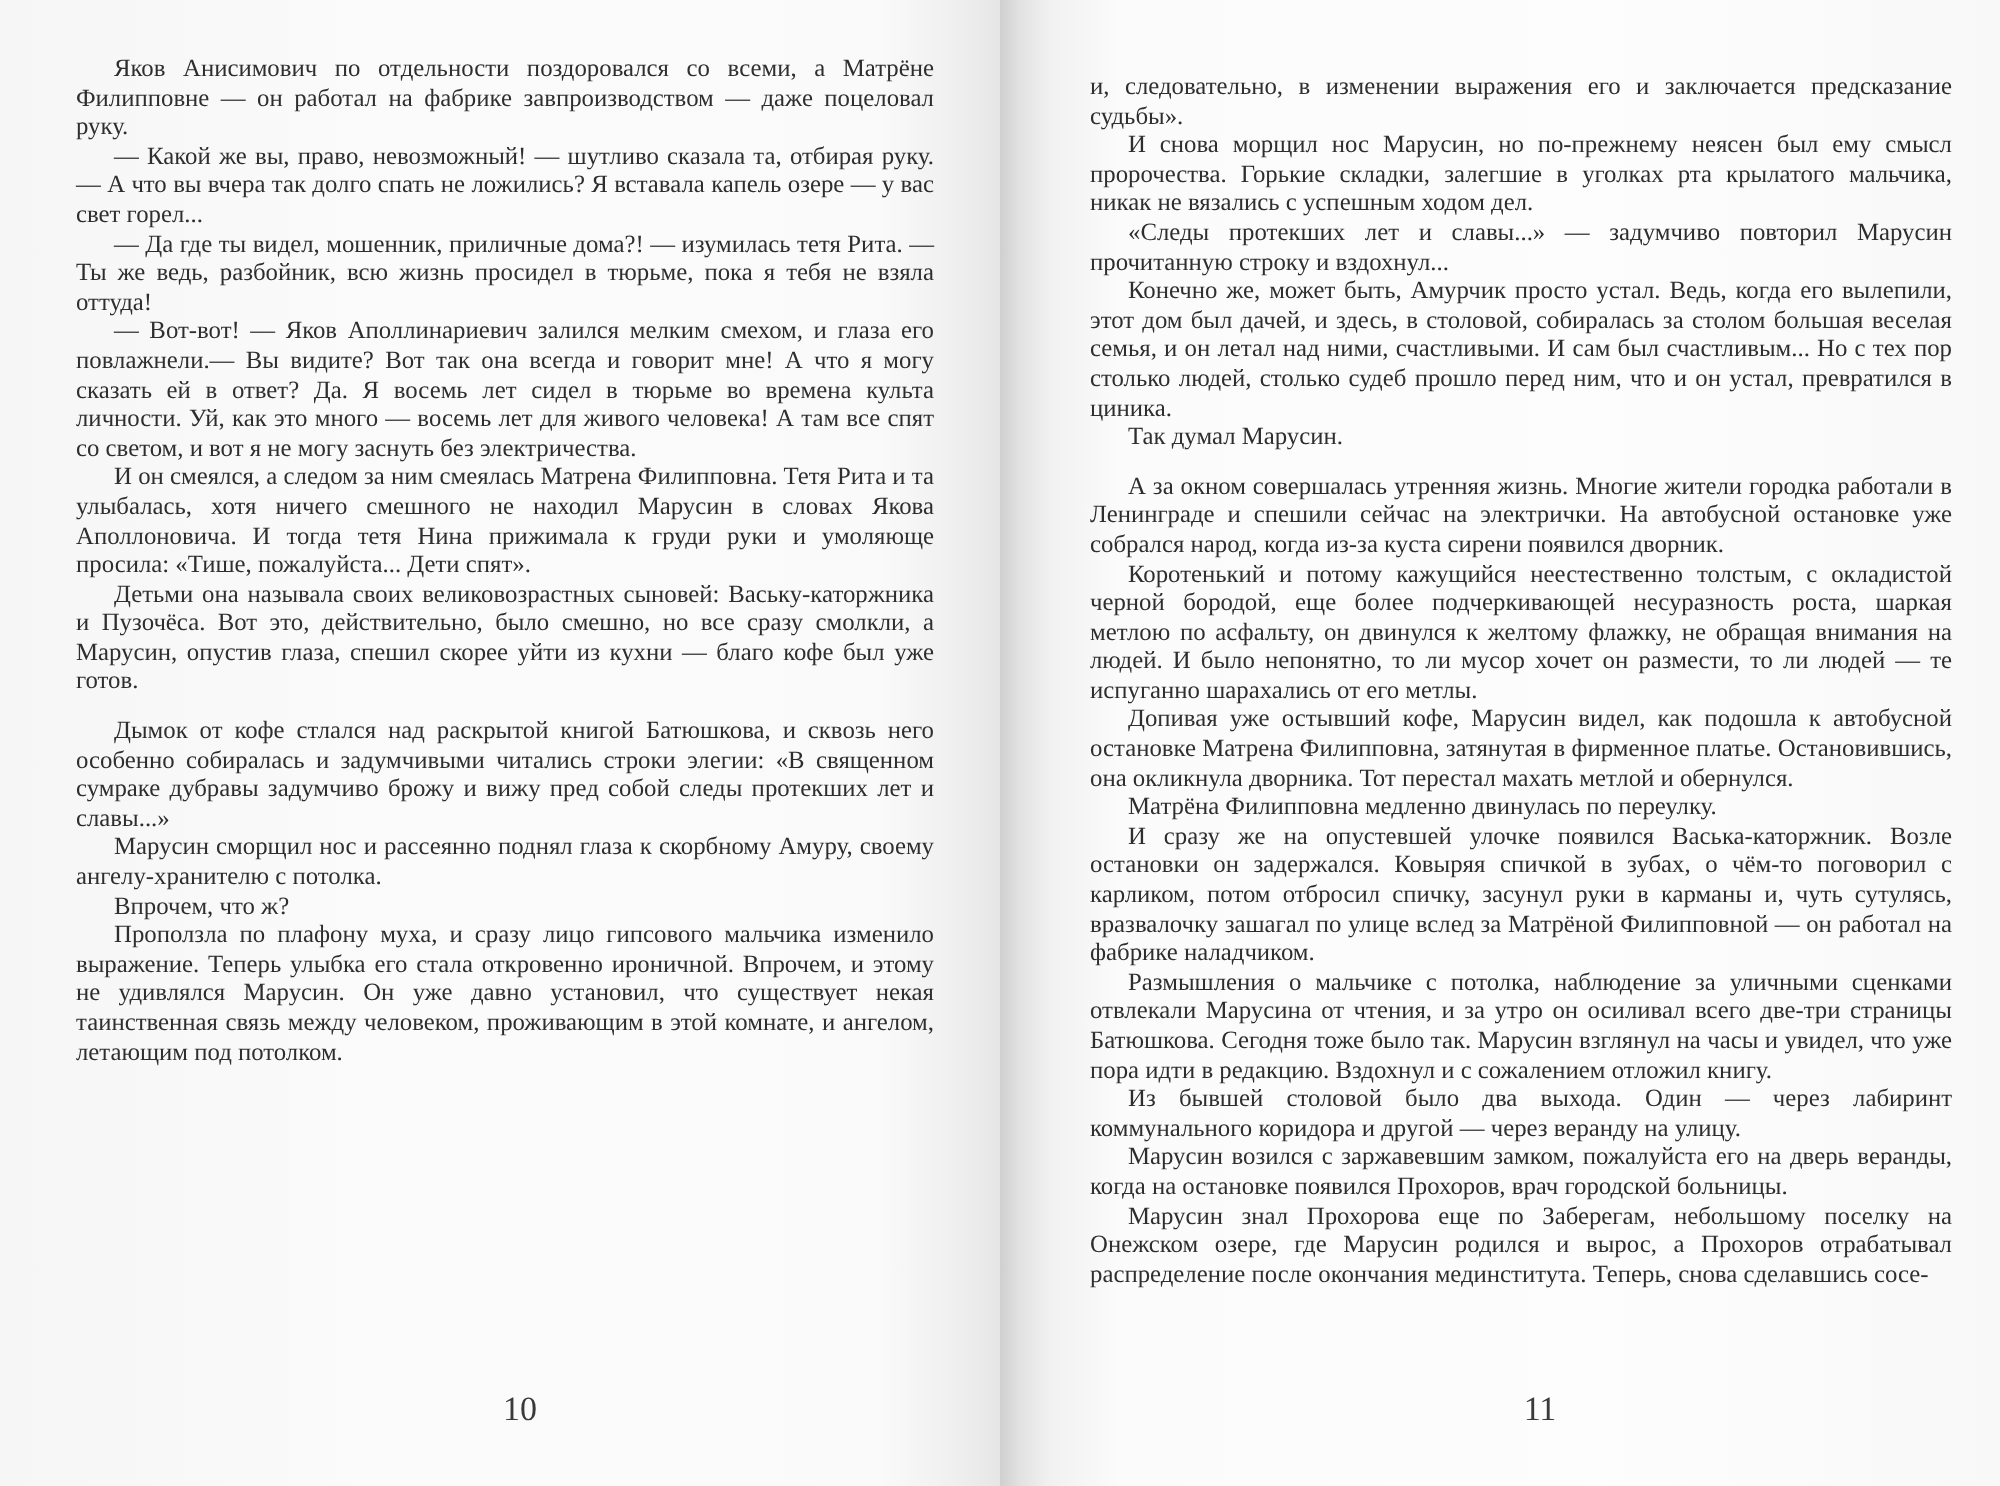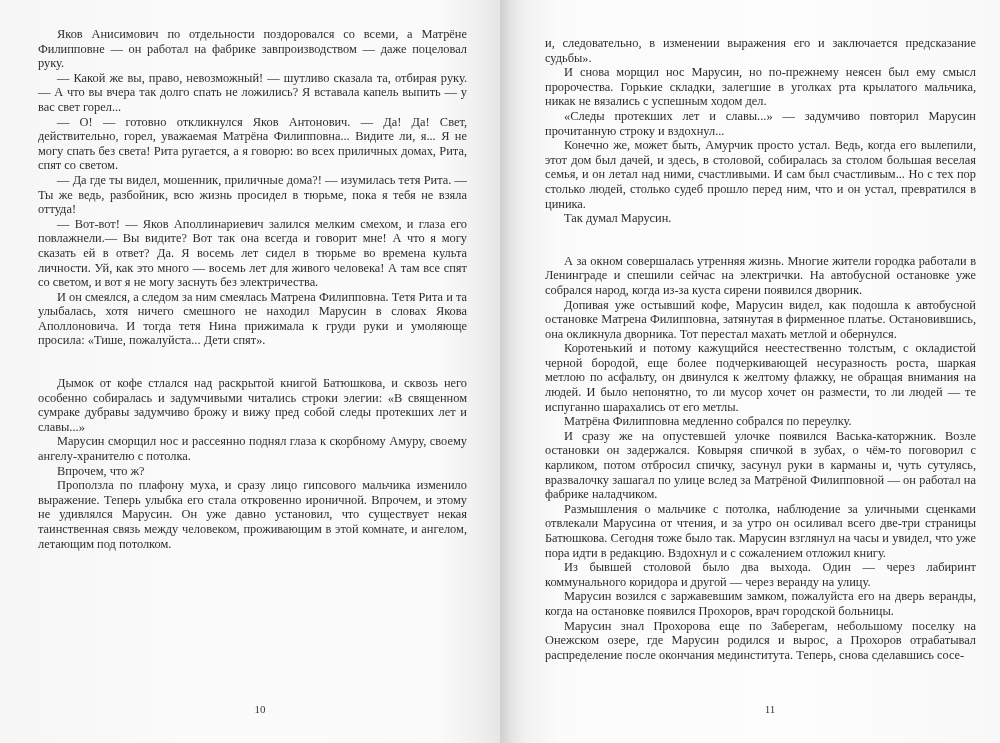--- a/index.html
+++ b/index.html
@@ -19,59 +19,59 @@
   .page.left {
     background: linear-gradient(to right, #f6f6f6 0%, #fbfbfb 40%, #fafafa 88%, #f0f0f0 95%, #e6e6e6 100%);
     padding: 27px 33px 0 38px;
   }
   .page.right {
     background: linear-gradient(to right, #cfcfcf 0%, #e2e2e2 2%, #f1f1f1 5%, #fbfbfb 12%, #fdfdfd 60%, #f8f8f8 100%);
     padding: 36px 24px 3px 45px;
   }
   .text { font-size: 12.4px; line-height: 14.6px; text-align: justify; hyphens: manual; }
   .text p { margin: 0; text-indent: 19px; }
-  .text p.gap { margin-top: 28px; }
+  .text p.gap { margin-top: 10px; }
   .folio {
     position: absolute; bottom: 28px; left: 0; right: 0;
-    text-align: center; font-size: 11px; color: #3a3a3a;
+    text-align: center; font-size: 17px; color: #3a3a3a;
   }
   .page.left .folio { padding-left: 20px; }
   .page.right .folio { padding-left: 40px; }
 </style>
 </head>
 <body>
 
 <div class="spread">
   <div class="page left">
     <div class="text">
       <p>Яков Анисимович по отдельности поздоровался со всеми, а Матрёне Филипповне — он работал на фабрике завпроизводством — даже поцеловал руку.</p>
-      <p>— Какой же вы, право, невозможный! — шутливо сказала та, отбирая руку. — А что вы вчера так долго спать не ложились? Я вставала капель выпить — у вас свет горел...</p>
-      <p>— О! — готовно откликнулся Яков Антонович. — Да! Да! Свет, действительно, горел, уважаемая Матрёна Филипповна... Видите ли, я... Я не могу спать без света! Рита ругается, а я говорю: во всех приличных домах, Рита, спят со светом.</p>
+      <p>— Какой же вы, право, невозможный! — шутливо сказала та, отбирая руку. — А что вы вчера так долго спать не ложились? Я вставала капель озере — у вас свет горел...</p>
       <p>— Да где ты видел, мошенник, приличные дома?! — изумилась тетя Рита. — Ты же ведь, разбойник, всю жизнь просидел в тюрьме, пока я тебя не взяла оттуда!</p>
       <p>— Вот-вот! — Яков Аполлинариевич залился мелким смехом, и глаза его повлажнели.— Вы видите? Вот так она всегда и говорит мне! А что я могу сказать ей в ответ? Да. Я восемь лет сидел в тюрьме во времена культа личности. Уй, как это много — восемь лет для живого человека! А там все спят со светом, и вот я не могу заснуть без электричества.</p>
       <p>И он смеялся, а следом за ним смеялась Матрена Филипповна. Тетя Рита и та улыбалась, хотя ничего смешного не находил Марусин в словах Якова Аполлоновича. И тогда тетя Нина прижимала к груди руки и умоляюще просила: «Тише, пожалуйста... Дети спят».</p>
+      <p>Детьми она называла своих великовозрастных сыновей: Ваську-каторжника и Пузочёса. Вот это, действительно, было смешно, но все сразу смолкли, а Марусин, опустив глаза, спешил скорее уйти из кухни — благо кофе был уже готов.</p>
       <p class="gap">Дымок от кофе стлался над раскрытой книгой Батюшкова, и сквозь него особенно собиралась и задумчивыми читались строки элегии: «В священном сумраке дубравы задумчиво брожу и вижу пред собой следы протекших лет и славы...»</p>
       <p>Марусин сморщил нос и рассеянно поднял глаза к скорбному Амуру, своему ангелу-хранителю с потолка.</p>
       <p>Впрочем, что ж?</p>
       <p>Проползла по плафону муха, и сразу лицо гипсового мальчика изменило выражение. Теперь улыбка его стала откровенно ироничной. Впрочем, и этому не удивлялся Марусин. Он уже давно установил, что существует некая таинственная связь между человеком, проживающим в этой комнате, и ангелом, летающим под потолком.</p>
     </div>
     <div class="folio">10</div>
   </div>
 
   <div class="page right">
     <div class="text">
       <p style="text-indent:0">и, следовательно, в изменении выражения его и заключается предсказание судьбы».</p>
       <p>И снова морщил нос Марусин, но по-прежнему неясен был ему смысл пророчества. Горькие складки, залегшие в уголках рта крылатого мальчика, никак не вязались с успешным ходом дел.</p>
       <p>«Следы протекших лет и славы...» — задумчиво повторил Марусин прочитанную строку и вздохнул...</p>
       <p>Конечно же, может быть, Амурчик просто устал. Ведь, когда его вылепили, этот дом был дачей, и здесь, в столовой, собиралась за столом большая веселая семья, и он летал над ними, счастливыми. И сам был счастливым... Но с тех пор столько людей, столько судеб прошло перед ним, что и он устал, превратился в циника.</p>
       <p>Так думал Марусин.</p>
       <p class="gap">А за окном совершалась утренняя жизнь. Многие жители городка работали в Ленинграде и спешили сейчас на электрички. На автобусной остановке уже собрался народ, когда из-за куста сирени появился дворник.</p>
+      <p>Коротенький и потому кажущийся неестественно толстым, с окладистой черной бородой, еще более подчеркивающей несуразность роста, шаркая метлою по асфальту, он двинулся к желтому флажку, не обращая внимания на людей. И было непонятно, то ли мусор хочет он размести, то ли людей — те испуганно шарахались от его метлы.</p>
       <p>Допивая уже остывший кофе, Марусин видел, как подошла к автобусной остановке Матрена Филипповна, затянутая в фирменное платье. Остановившись, она окликнула дворника. Тот перестал махать метлой и обернулся.</p>
-      <p>Коротенький и потому кажущийся неестественно толстым, с окладистой черной бородой, еще более подчеркивающей несуразность роста, шаркая метлою по асфальту, он двинулся к желтому флажку, не обращая внимания на людей. И было непонятно, то ли мусор хочет он размести, то ли людей — те испуганно шарахались от его метлы.</p>
-      <p>Матрёна Филипповна медленно собрался по переулку.</p>
+      <p>Матрёна Филипповна медленно двинулась по переулку.</p>
       <p>И сразу же на опустевшей улочке появился Васька-каторжник. Возле остановки он задержался. Ковыряя спичкой в зубах, о чём-то поговорил с карликом, потом отбросил спичку, засунул руки в карманы и, чуть сутулясь, вразвалочку зашагал по улице вслед за Матрёной Филипповной — он работал на фабрике наладчиком.</p>
       <p>Размышления о мальчике с потолка, наблюдение за уличными сценками отвлекали Марусина от чтения, и за утро он осиливал всего две-три страницы Батюшкова. Сегодня тоже было так. Марусин взглянул на часы и увидел, что уже пора идти в редакцию. Вздохнул и с сожалением отложил книгу.</p>
       <p>Из бывшей столовой было два выхода. Один — через лабиринт коммунального коридора и другой — через веранду на улицу.</p>
       <p>Марусин возился с заржавевшим замком, пожалуйста его на дверь веранды, когда на остановке появился Прохоров, врач городской больницы.</p>
       <p>Марусин знал Прохорова еще по Заберегам, небольшому поселку на Онежском озере, где Марусин родился и вырос, а Прохоров отрабатывал распределение после окончания мединститута. Теперь, снова сделавшись сосе-</p>
     </div>
     <div class="folio">11</div>
   </div>
 </div>
 

